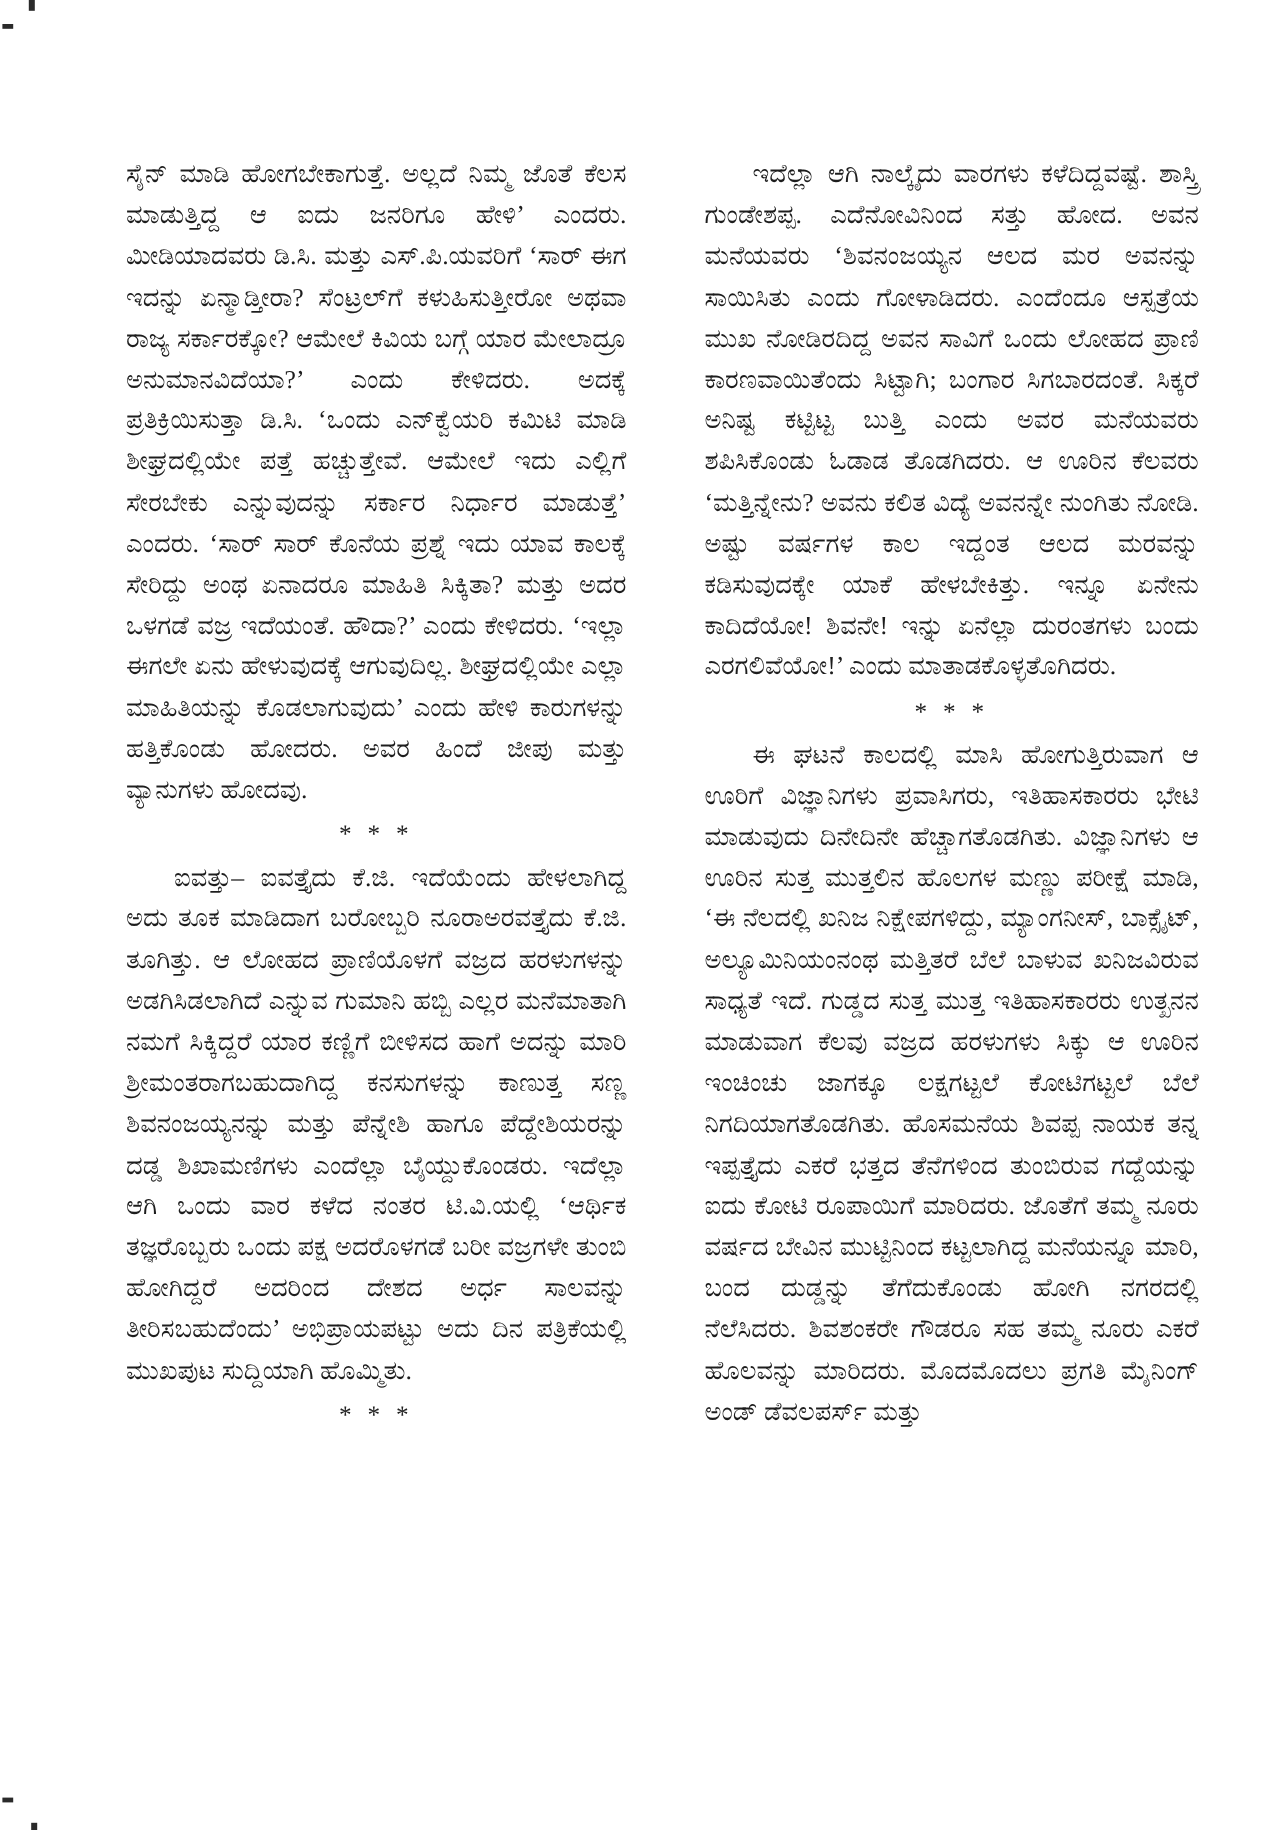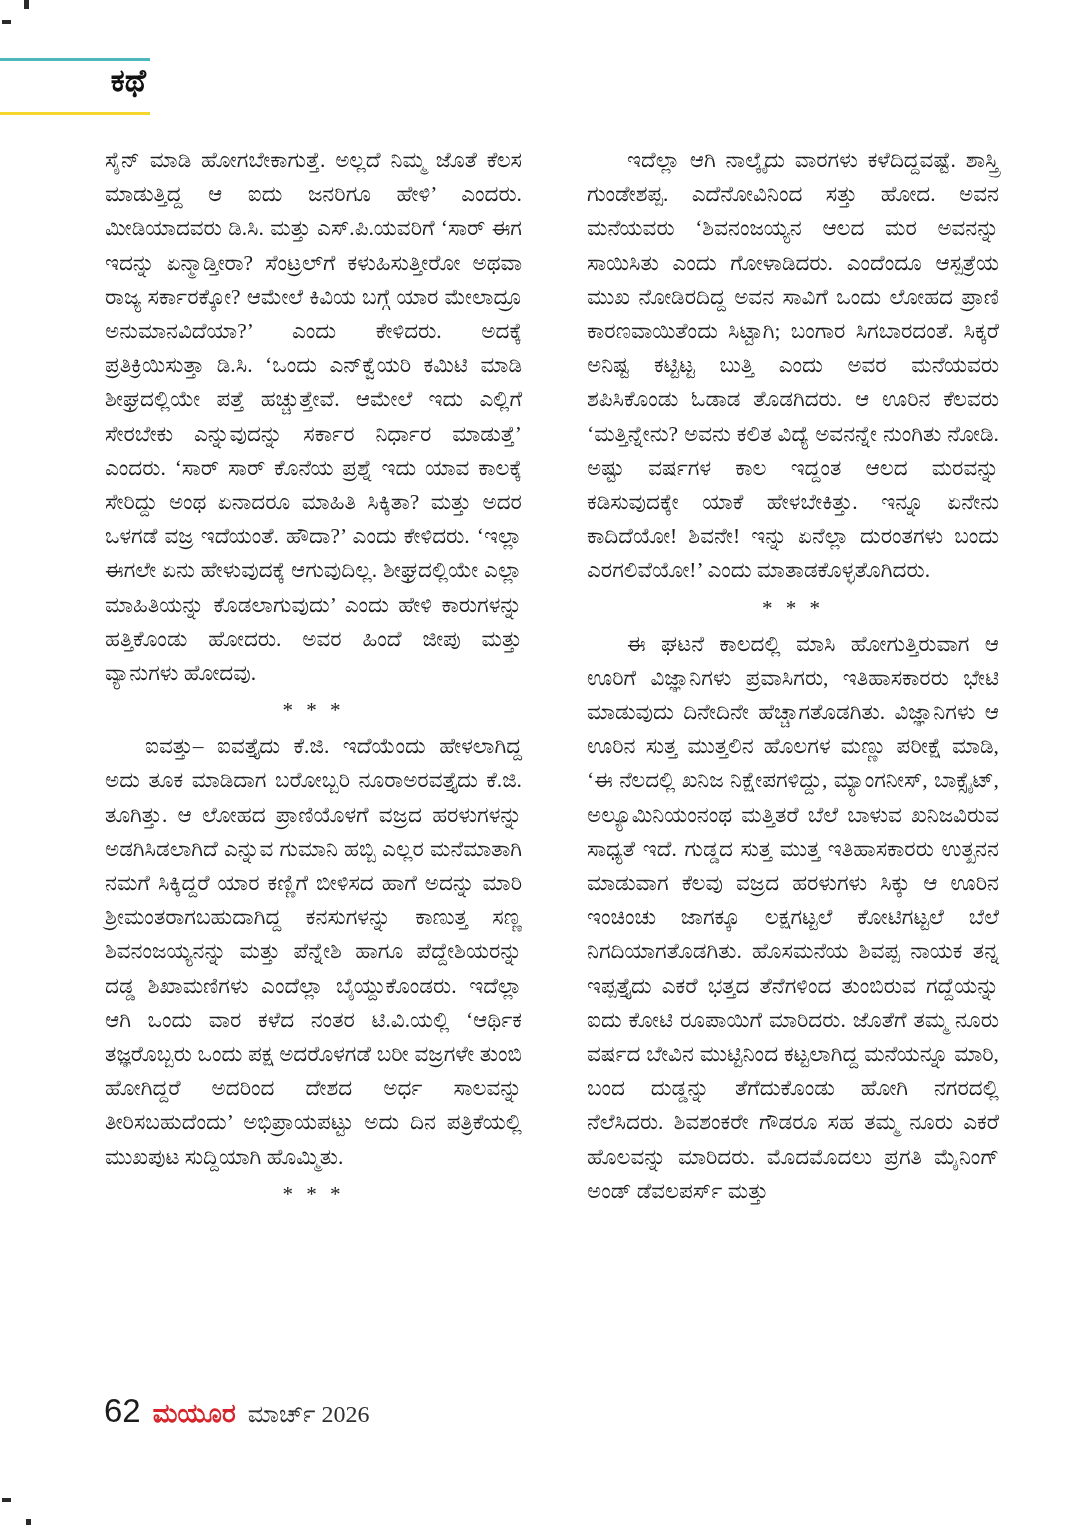--- a/index.html
+++ b/index.html
@@ -33,21 +33,21 @@
     font-weight: bold;
     color: #111;
     line-height: 34px;
     margin-top: 3px;
     font-family: "Liberation Sans", sans-serif;
   }
 
   
   .column {
     position: absolute;
-    top: 143px;
+    top: 128px;
     font-size: 21.5px;
     line-height: 34.2px;
     text-align: justify;
     color: #1d1d1d;
   }
   .column-left  { left: 105px; width: 417px; }
   .column-right { left: 555px; width: 412px; margin-left: 32px; }
   .para { text-align: justify; }
   .para.indent { text-indent: 40px; }
   .separator {
@@ -88,38 +88,28 @@
 </head>
 <body>
 
 <div class="page">
 
   <div class="mark mark-top-tick"></div>
   <div class="mark mark-top-dash"></div>
   <div class="mark mark-bottom-dash"></div>
   <div class="mark mark-bottom-dot"></div>
 
-  <div class="header-block">
-    <div class="rule-teal"></div>
-    <span class="section-title">ಕಥೆ</span>
-    <div class="rule-yellow"></div>
-  </div>
 
   <div class="column column-left">
     <p class="para">ಸೈನ್ ಮಾಡಿ ಹೋಗಬೇಕಾಗುತ್ತೆ. ಅಲ್ಲದೆ ನಿಮ್ಮ ಜೊತೆ ಕೆಲಸ ಮಾಡುತ್ತಿದ್ದ ಆ ಐದು ಜನರಿಗೂ ಹೇಳಿ’ ಎಂದರು. ಮೀಡಿಯಾದವರು ಡಿ.ಸಿ. ಮತ್ತು ಎಸ್.ಪಿ.ಯವರಿಗೆ ‘ಸಾರ್ ಈಗ ಇದನ್ನು ಏನ್ಮಾಡ್ತೀರಾ? ಸೆಂಟ್ರಲ್‌ಗೆ ಕಳುಹಿಸುತ್ತೀರೋ ಅಥವಾ ರಾಜ್ಯ ಸರ್ಕಾರಕ್ಕೋ? ಆಮೇಲೆ ಕಿವಿಯ ಬಗ್ಗೆ ಯಾರ ಮೇಲಾದ್ರೂ ಅನುಮಾನವಿದೆಯಾ?’ ಎಂದು ಕೇಳಿದರು. ಅದಕ್ಕೆ ಪ್ರತಿಕ್ರಿಯಿಸುತ್ತಾ ಡಿ.ಸಿ. ‘ಒಂದು ಎನ್‌ಕ್ವೆಯರಿ ಕಮಿಟಿ ಮಾಡಿ ಶೀಘ್ರದಲ್ಲಿಯೇ ಪತ್ತೆ ಹಚ್ಚುತ್ತೇವೆ. ಆಮೇಲೆ ಇದು ಎಲ್ಲಿಗೆ ಸೇರಬೇಕು ಎನ್ನುವುದನ್ನು ಸರ್ಕಾರ ನಿರ್ಧಾರ ಮಾಡುತ್ತೆ’ ಎಂದರು. ‘ಸಾರ್ ಸಾರ್ ಕೊನೆಯ ಪ್ರಶ್ನೆ ಇದು ಯಾವ ಕಾಲಕ್ಕೆ ಸೇರಿದ್ದು ಅಂಥ ಏನಾದರೂ ಮಾಹಿತಿ ಸಿಕ್ಕಿತಾ? ಮತ್ತು ಅದರ ಒಳಗಡೆ ವಜ್ರ ಇದೆಯಂತೆ. ಹೌದಾ?’ ಎಂದು ಕೇಳಿದರು. ‘ಇಲ್ಲಾ ಈಗಲೇ ಏನು ಹೇಳುವುದಕ್ಕೆ ಆಗುವುದಿಲ್ಲ. ಶೀಘ್ರದಲ್ಲಿಯೇ ಎಲ್ಲಾ ಮಾಹಿತಿಯನ್ನು ಕೊಡಲಾಗುವುದು’ ಎಂದು ಹೇಳಿ ಕಾರುಗಳನ್ನು ಹತ್ತಿಕೊಂಡು ಹೋದರು. ಅವರ ಹಿಂದೆ ಜೀಪು ಮತ್ತು ವ್ಯಾನುಗಳು ಹೋದವು.</p>
     <div class="separator">* * *</div>
     <p class="para indent">ಐವತ್ತು– ಐವತ್ತೈದು ಕೆ.ಜಿ. ಇದೆಯೆಂದು ಹೇಳಲಾಗಿದ್ದ ಅದು ತೂಕ ಮಾಡಿದಾಗ ಬರೋಬ್ಬರಿ ನೂರಾಅರವತ್ತೈದು ಕೆ.ಜಿ. ತೂಗಿತ್ತು. ಆ ಲೋಹದ ಪ್ರಾಣಿಯೊಳಗೆ ವಜ್ರದ ಹರಳುಗಳನ್ನು ಅಡಗಿಸಿಡಲಾಗಿದೆ ಎನ್ನುವ ಗುಮಾನಿ ಹಬ್ಬಿ ಎಲ್ಲರ ಮನೆಮಾತಾಗಿ ನಮಗೆ ಸಿಕ್ಕಿದ್ದರೆ ಯಾರ ಕಣ್ಣಿಗೆ ಬೀಳಿಸದ ಹಾಗೆ ಅದನ್ನು ಮಾರಿ ಶ್ರೀಮಂತರಾಗಬಹುದಾಗಿದ್ದ ಕನಸುಗಳನ್ನು ಕಾಣುತ್ತ ಸಣ್ಣ ಶಿವನಂಜಯ್ಯನನ್ನು ಮತ್ತು ಪೆನ್ನೇಶಿ ಹಾಗೂ ಪೆದ್ದೇಶಿಯರನ್ನು ದಡ್ಡ ಶಿಖಾಮಣಿಗಳು ಎಂದೆಲ್ಲಾ ಬೈಯ್ದುಕೊಂಡರು. ಇದೆಲ್ಲಾ ಆಗಿ ಒಂದು ವಾರ ಕಳೆದ ನಂತರ ಟಿ.ವಿ.ಯಲ್ಲಿ ‘ಆರ್ಥಿಕ ತಜ್ಞರೊಬ್ಬರು ಒಂದು ಪಕ್ಷ ಅದರೊಳಗಡೆ ಬರೀ ವಜ್ರಗಳೇ ತುಂಬಿ ಹೋಗಿದ್ದರೆ ಅದರಿಂದ ದೇಶದ ಅರ್ಧ ಸಾಲವನ್ನು ತೀರಿಸಬಹುದೆಂದು’ ಅಭಿಪ್ರಾಯಪಟ್ಟು ಅದು ದಿನ ಪತ್ರಿಕೆಯಲ್ಲಿ ಮುಖಪುಟ ಸುದ್ದಿಯಾಗಿ ಹೊಮ್ಮಿತು.</p>
     <div class="separator">* * *</div>
   </div>
 
   <div class="column column-right">
     <p class="para indent">ಇದೆಲ್ಲಾ ಆಗಿ ನಾಲ್ಕೈದು ವಾರಗಳು ಕಳೆದಿದ್ದವಷ್ಟೆ. ಶಾಸ್ತ್ರಿ ಗುಂಡೇಶಪ್ಪ. ಎದೆನೋವಿನಿಂದ ಸತ್ತು ಹೋದ. ಅವನ ಮನೆಯವರು ‘ಶಿವನಂಜಯ್ಯನ ಆಲದ ಮರ ಅವನನ್ನು ಸಾಯಿಸಿತು ಎಂದು ಗೋಳಾಡಿದರು. ಎಂದೆಂದೂ ಆಸ್ಪತ್ರೆಯ ಮುಖ ನೋಡಿರದಿದ್ದ ಅವನ ಸಾವಿಗೆ ಒಂದು ಲೋಹದ ಪ್ರಾಣಿ ಕಾರಣವಾಯಿತೆಂದು ಸಿಟ್ಟಾಗಿ; ಬಂಗಾರ ಸಿಗಬಾರದಂತೆ. ಸಿಕ್ಕರೆ ಅನಿಷ್ಟ ಕಟ್ಟಿಟ್ಟ ಬುತ್ತಿ ಎಂದು ಅವರ ಮನೆಯವರು ಶಪಿಸಿಕೊಂಡು ಓಡಾಡ ತೊಡಗಿದರು. ಆ ಊರಿನ ಕೆಲವರು ‘ಮತ್ತಿನ್ನೇನು? ಅವನು ಕಲಿತ ವಿದ್ಯೆ ಅವನನ್ನೇ ನುಂಗಿತು ನೋಡಿ. ಅಷ್ಟು ವರ್ಷಗಳ ಕಾಲ ಇದ್ದಂತ ಆಲದ ಮರವನ್ನು ಕಡಿಸುವುದಕ್ಕೇ ಯಾಕೆ ಹೇಳಬೇಕಿತ್ತು. ಇನ್ನೂ ಏನೇನು ಕಾದಿದೆಯೋ! ಶಿವನೇ! ಇನ್ನು ಏನೆಲ್ಲಾ ದುರಂತಗಳು ಬಂದು ಎರಗಲಿವೆಯೋ!’ ಎಂದು ಮಾತಾಡಕೊಳ್ಳತೊಗಿದರು.</p>
     <div class="separator">* * *</div>
     <p class="para indent">ಈ ಘಟನೆ ಕಾಲದಲ್ಲಿ ಮಾಸಿ ಹೋಗುತ್ತಿರುವಾಗ ಆ ಊರಿಗೆ ವಿಜ್ಞಾನಿಗಳು ಪ್ರವಾಸಿಗರು, ಇತಿಹಾಸಕಾರರು ಭೇಟಿ ಮಾಡುವುದು ದಿನೇದಿನೇ ಹೆಚ್ಚಾಗತೊಡಗಿತು. ವಿಜ್ಞಾನಿಗಳು ಆ ಊರಿನ ಸುತ್ತ ಮುತ್ತಲಿನ ಹೊಲಗಳ ಮಣ್ಣು ಪರೀಕ್ಷೆ ಮಾಡಿ, ‘ಈ ನೆಲದಲ್ಲಿ ಖನಿಜ ನಿಕ್ಷೇಪಗಳಿದ್ದು, ಮ್ಯಾಂಗನೀಸ್, ಬಾಕ್ಸೈಟ್, ಅಲ್ಯೂಮಿನಿಯಂನಂಥ ಮತ್ತಿತರೆ ಬೆಲೆ ಬಾಳುವ ಖನಿಜವಿರುವ ಸಾಧ್ಯತೆ ಇದೆ. ಗುಡ್ಡದ ಸುತ್ತ ಮುತ್ತ ಇತಿಹಾಸಕಾರರು ಉತ್ಖನನ ಮಾಡುವಾಗ ಕೆಲವು ವಜ್ರದ ಹರಳುಗಳು ಸಿಕ್ಕು ಆ ಊರಿನ ಇಂಚಿಂಚು ಜಾಗಕ್ಕೂ ಲಕ್ಷಗಟ್ಟಲೆ ಕೋಟಿಗಟ್ಟಲೆ ಬೆಲೆ ನಿಗದಿಯಾಗತೊಡಗಿತು. ಹೊಸಮನೆಯ ಶಿವಪ್ಪ ನಾಯಕ ತನ್ನ ಇಪ್ಪತ್ತೈದು ಎಕರೆ ಭತ್ತದ ತೆನೆಗಳಿಂದ ತುಂಬಿರುವ ಗದ್ದೆಯನ್ನು ಐದು ಕೋಟಿ ರೂಪಾಯಿಗೆ ಮಾರಿದರು. ಜೊತೆಗೆ ತಮ್ಮ ನೂರು ವರ್ಷದ ಬೇವಿನ ಮುಟ್ಟಿನಿಂದ ಕಟ್ಟಲಾಗಿದ್ದ ಮನೆಯನ್ನೂ ಮಾರಿ, ಬಂದ ದುಡ್ಡನ್ನು ತೆಗೆದುಕೊಂಡು ಹೋಗಿ ನಗರದಲ್ಲಿ ನೆಲೆಸಿದರು. ಶಿವಶಂಕರೇ ಗೌಡರೂ ಸಹ ತಮ್ಮ ನೂರು ಎಕರೆ ಹೊಲವನ್ನು ಮಾರಿದರು. ಮೊದಮೊದಲು ಪ್ರಗತಿ ಮೈನಿಂಗ್ ಅಂಡ್ ಡೆವಲಪರ್ಸ್ ಮತ್ತು</p>
   </div>
 
-  <div class="footer">
-    <span class="page-number">62</span>
-    <span class="magazine-logo">ಮಯೂರ</span>
-    <span class="issue-date">ಮಾರ್ಚ್ 2026</span>
-  </div>
 
 </div>
 
 </body></html>

